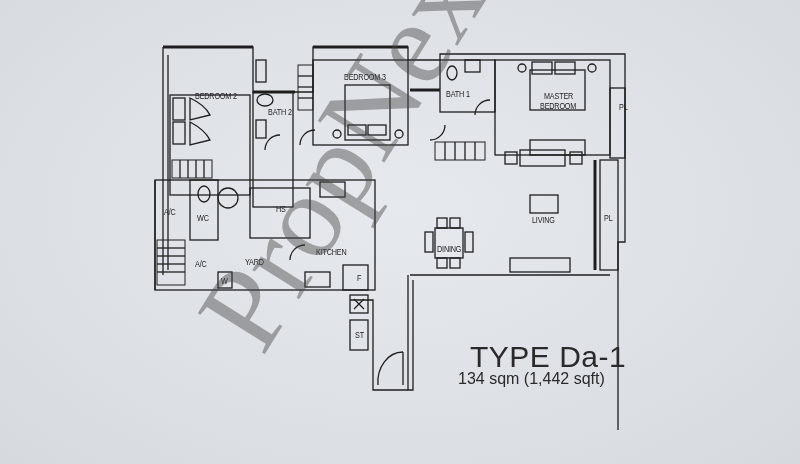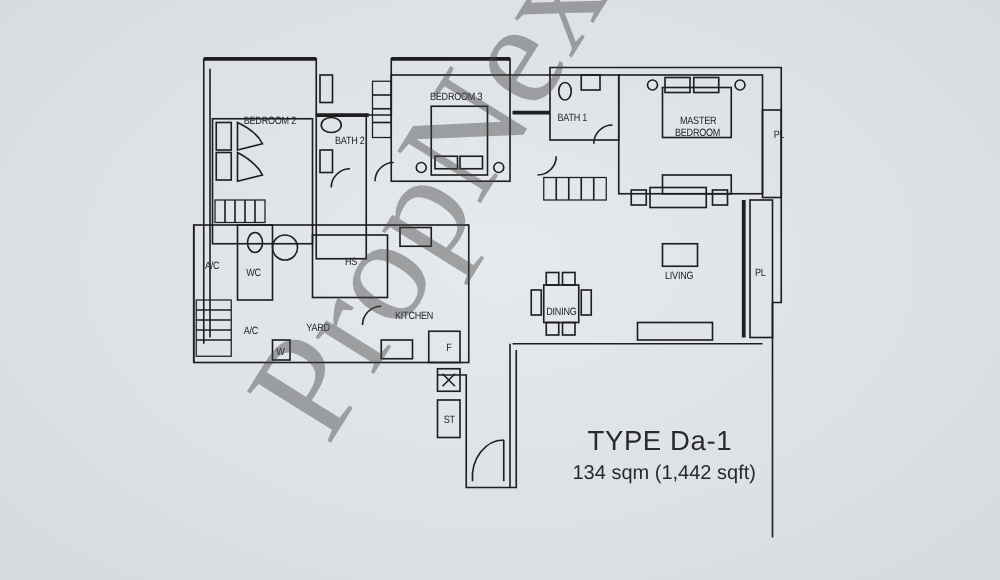--- a/index.html
+++ b/index.html
@@ -14,21 +14,21 @@
     background: radial-gradient(ellipse at 50% 45%, #e6e9ed 0%, #dde1e6 60%, #d6dade 100%);
   }
   svg.plan { position:absolute; left:0; top:0; }
   .lbl {
     position:absolute; font-family:"Liberation Sans", sans-serif;
     font-size:8.5px; color:#222; letter-spacing:-0.2px; white-space:nowrap;
     transform: scaleX(0.85); transform-origin:left top;
   }
   .title {
     position:absolute; left:470px; top:340px;
-    font-family:"Liberation Sans", sans-serif; font-size:22px; color:#2a2a2a;
+    font-family:"Liberation Sans", sans-serif; font-size:30px; color:#2a2a2a;
     letter-spacing:0.5px;
   }
   .area {
     position:absolute; left:458px; top:370px;
     font-family:"Liberation Sans", sans-serif; font-size:16px; color:#2a2a2a;
   }
   .watermark {
     position:absolute; left:170px; top:300px;
     font-family:"Liberation Serif", serif; font-size:120px; color:rgba(70,70,70,0.45);
     transform: rotate(-58deg); transform-origin:left top; white-space:nowrap;

